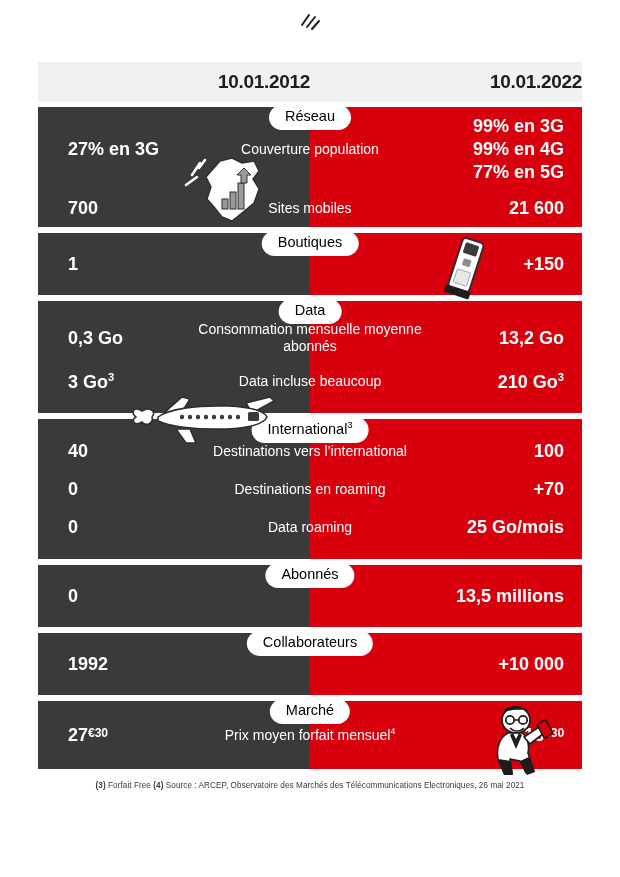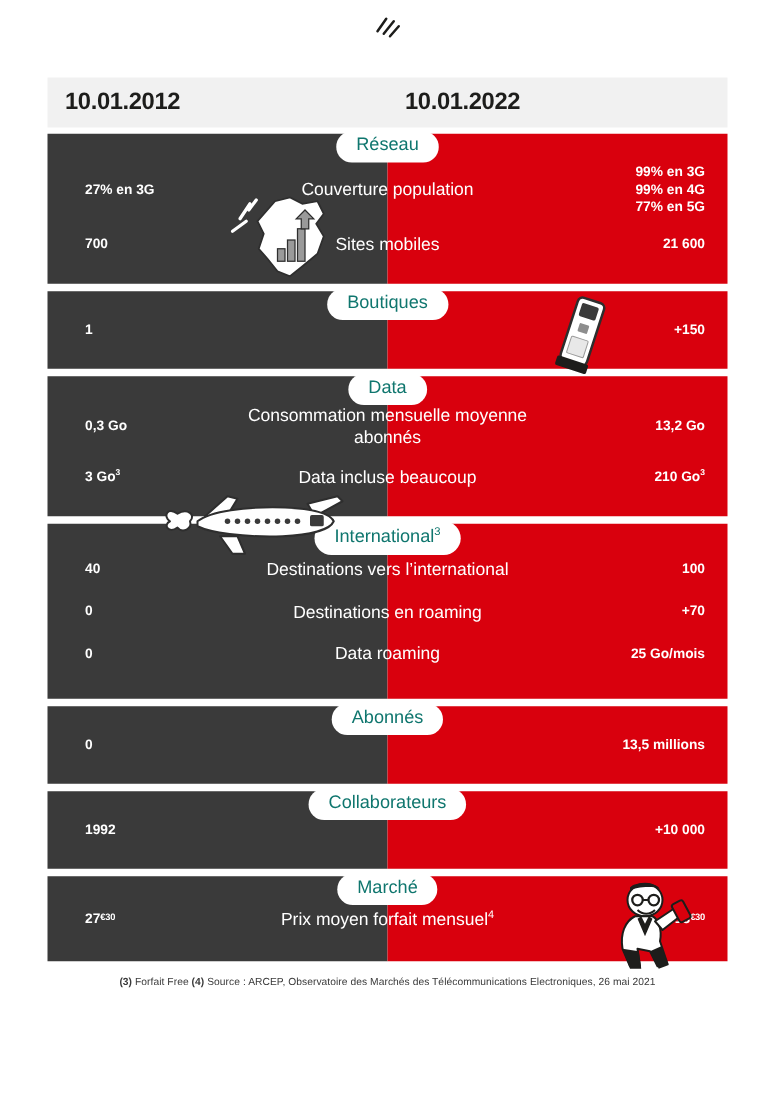--- a/index.html
+++ b/index.html
@@ -41,26 +41,25 @@
   
   .dates {
     margin: 0 38px;
     height: 40px;
     background: #f1f1f1;
     display: flex;
     align-items: center;
   }
   .dates > div {
     flex: 1;
-    text-align: left;
+    text-align: right;
     font-size: 19px;
     font-weight: bold;
     color: #1d1d1b;
     letter-spacing: -0.3px;
-    padding-left: 14px;
   }
 
   
   .blocks {
     margin: 5px 38px 0 38px;
     display: flex;
     flex-direction: column;
     gap: 6px;
   }
   .block {
@@ -81,21 +80,21 @@
   
   .pill {
     position: absolute;
     left: 50%;
     top: -2px;
     transform: translateX(-50%);
     background: #ffffff;
     border-radius: 20px;
     padding: 4px 16px 5px 16px;
     font-size: 14.5px;
-    color: #0f766e;
+    color: #000000;
     white-space: nowrap;
     z-index: 5;
     line-height: 1.1;
   }
   .pill sup {
     font-size: 0.62em;
     vertical-align: super;
   }
 
   
@@ -109,21 +108,21 @@
     pointer-events: none;
   }
   .row {
     display: flex;
     align-items: center;
     width: 100%;
   }
   .cell-left, .cell-right {
     width: 25%;
     box-sizing: border-box;
-    font-size: 11px;
+    font-size: 18px;
     font-weight: bold;
     color: #ffffff;
     white-space: nowrap;
   }
   .cell-left  { padding-left: 30px;  text-align: left; }
   .cell-right { padding-right: 18px; text-align: right; }
   .cell-mid {
     width: 50%;
     box-sizing: border-box;
     text-align: center;

